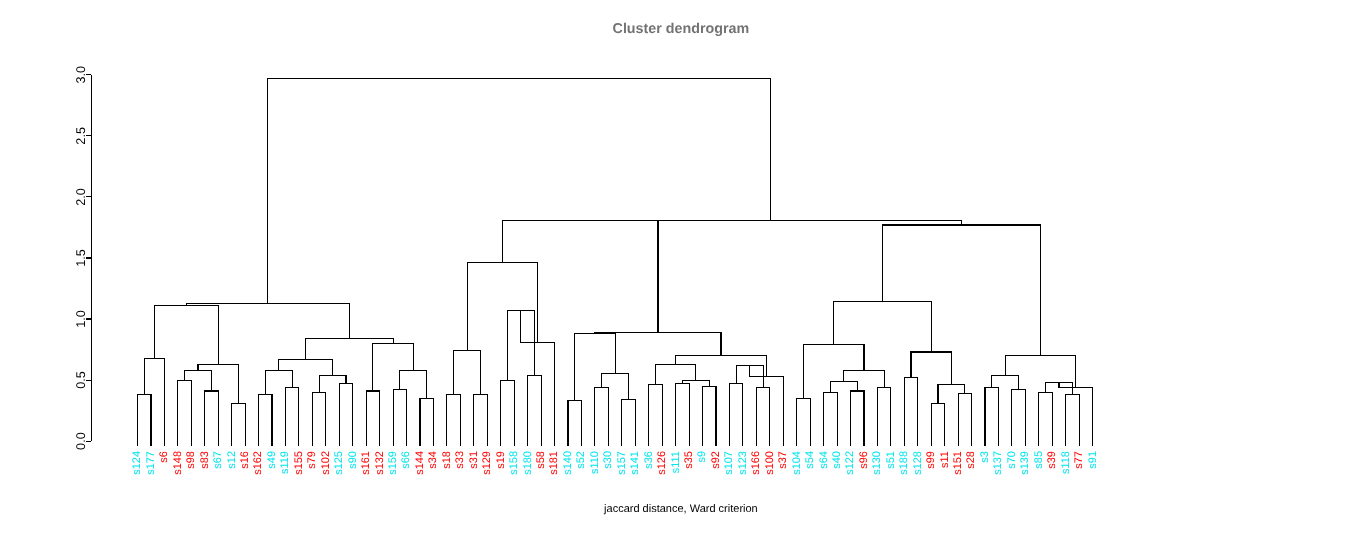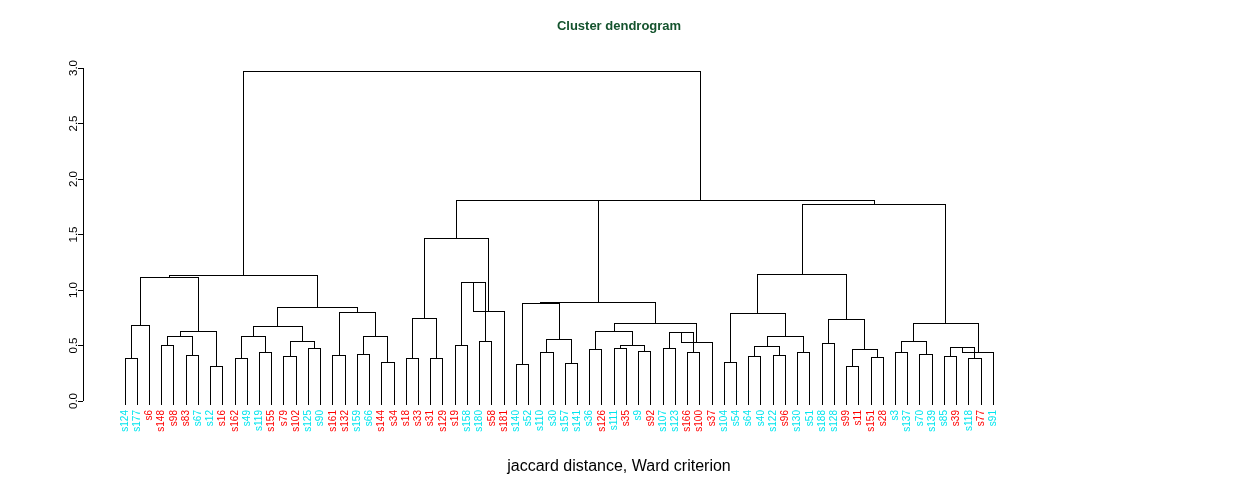--- a/index.html
+++ b/index.html
@@ -1,24 +1,24 @@
 <!DOCTYPE html>
 <html><head>
 <meta charset="utf-8">
 <style>
   html,body{margin:0;padding:0;background:#ffffff;}
   body{width:1238px;height:500px;font-family:"Liberation Sans",sans-serif;overflow:hidden;}
   #plot{position:relative;width:1238px;height:500px;}
   #title{
     position:absolute;left:0;top:18px;width:1238px;text-align:center;
-    font-size:13px;font-weight:bold;color:#14532d;letter-spacing:0px;
+    font-size:13px;font-weight:bold;color:#737373;letter-spacing:0px;
   }
   #xlab{
     position:absolute;left:0;top:457px;width:1238px;text-align:center;
-    font-size:16px;color:#000;
+    font-size:10px;color:#000;
   }
   svg{position:absolute;left:0;top:0;}
   .ytick-label{font-size:11.5px;fill:#000;font-family:"Liberation Sans",sans-serif;}
   .leaf-label{font-size:10px;font-family:"Liberation Sans",sans-serif;}
 </style>
 </head>
 <body>
 
 <div id="plot">
   <div id="title">Cluster dendrogram</div>

